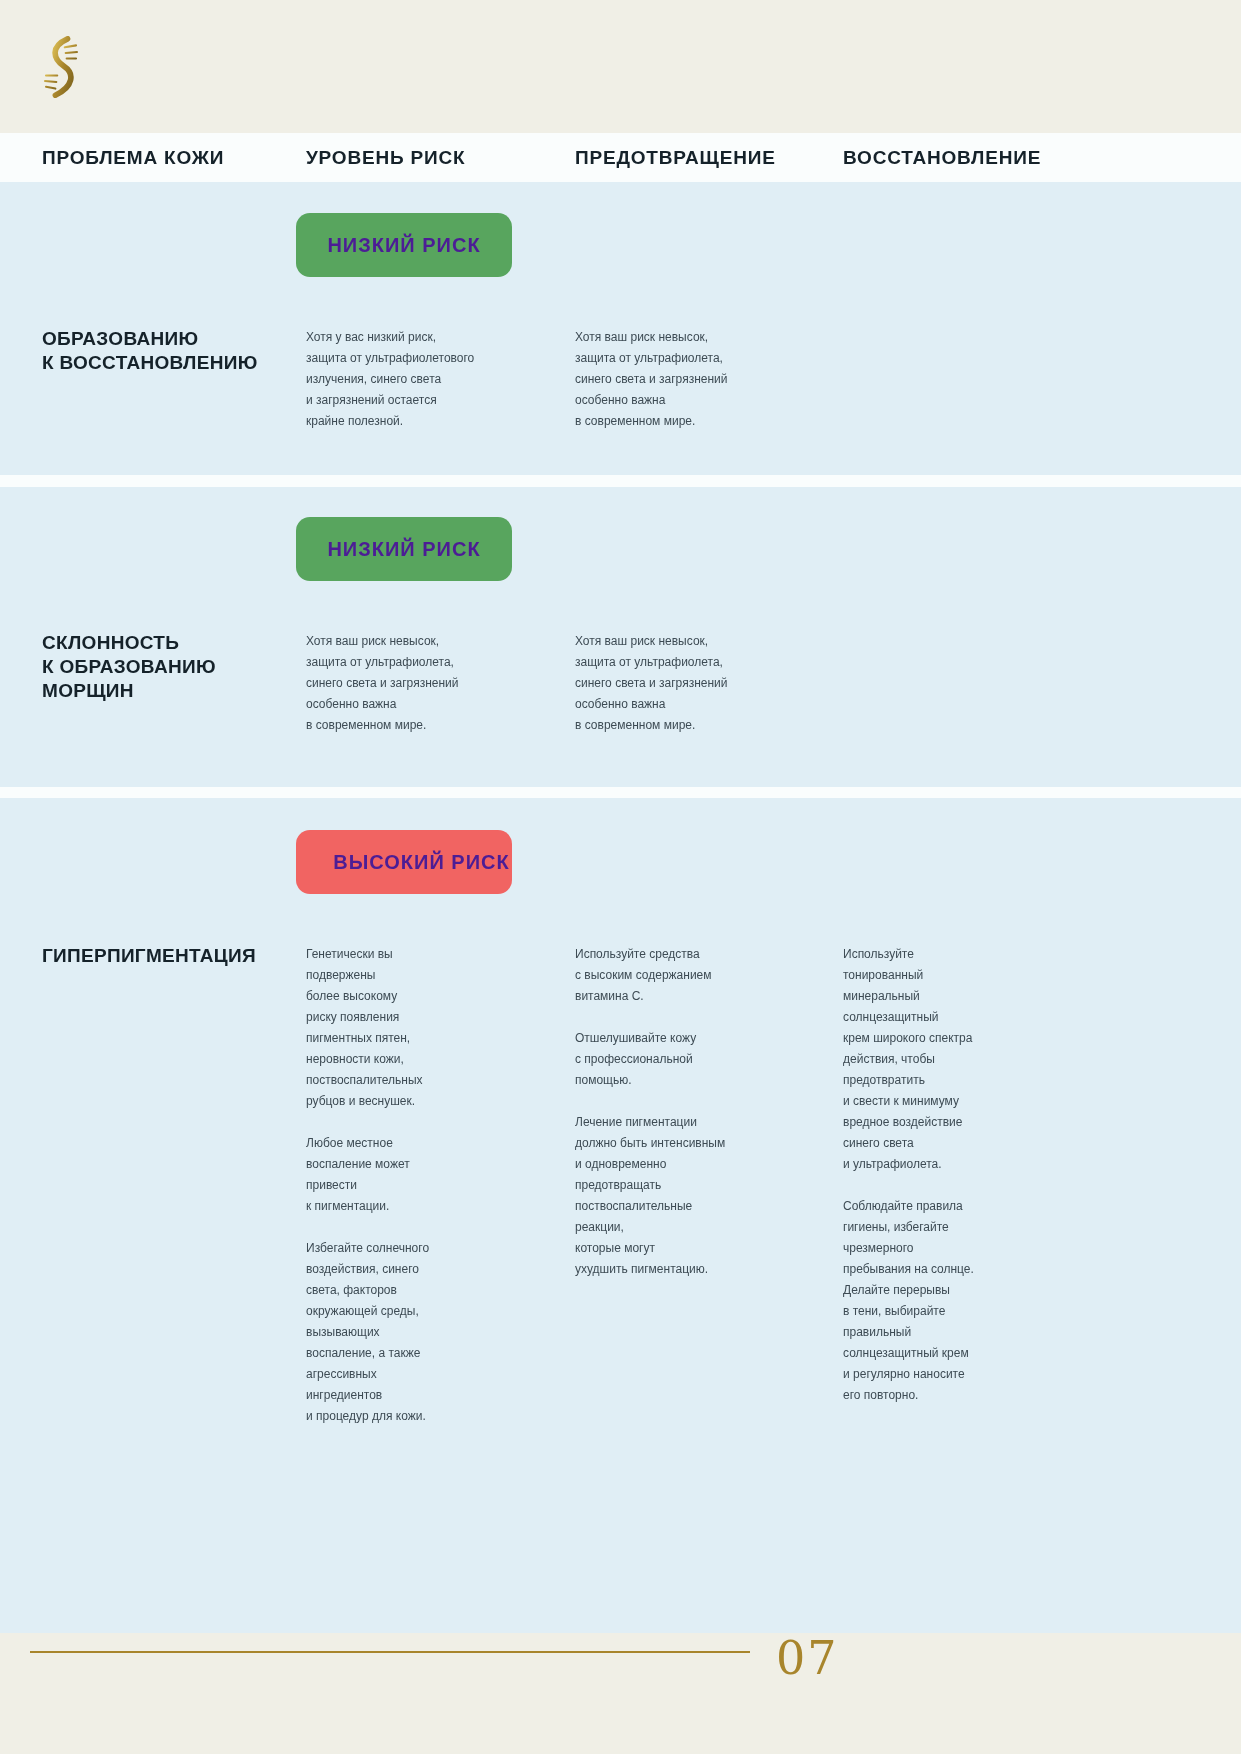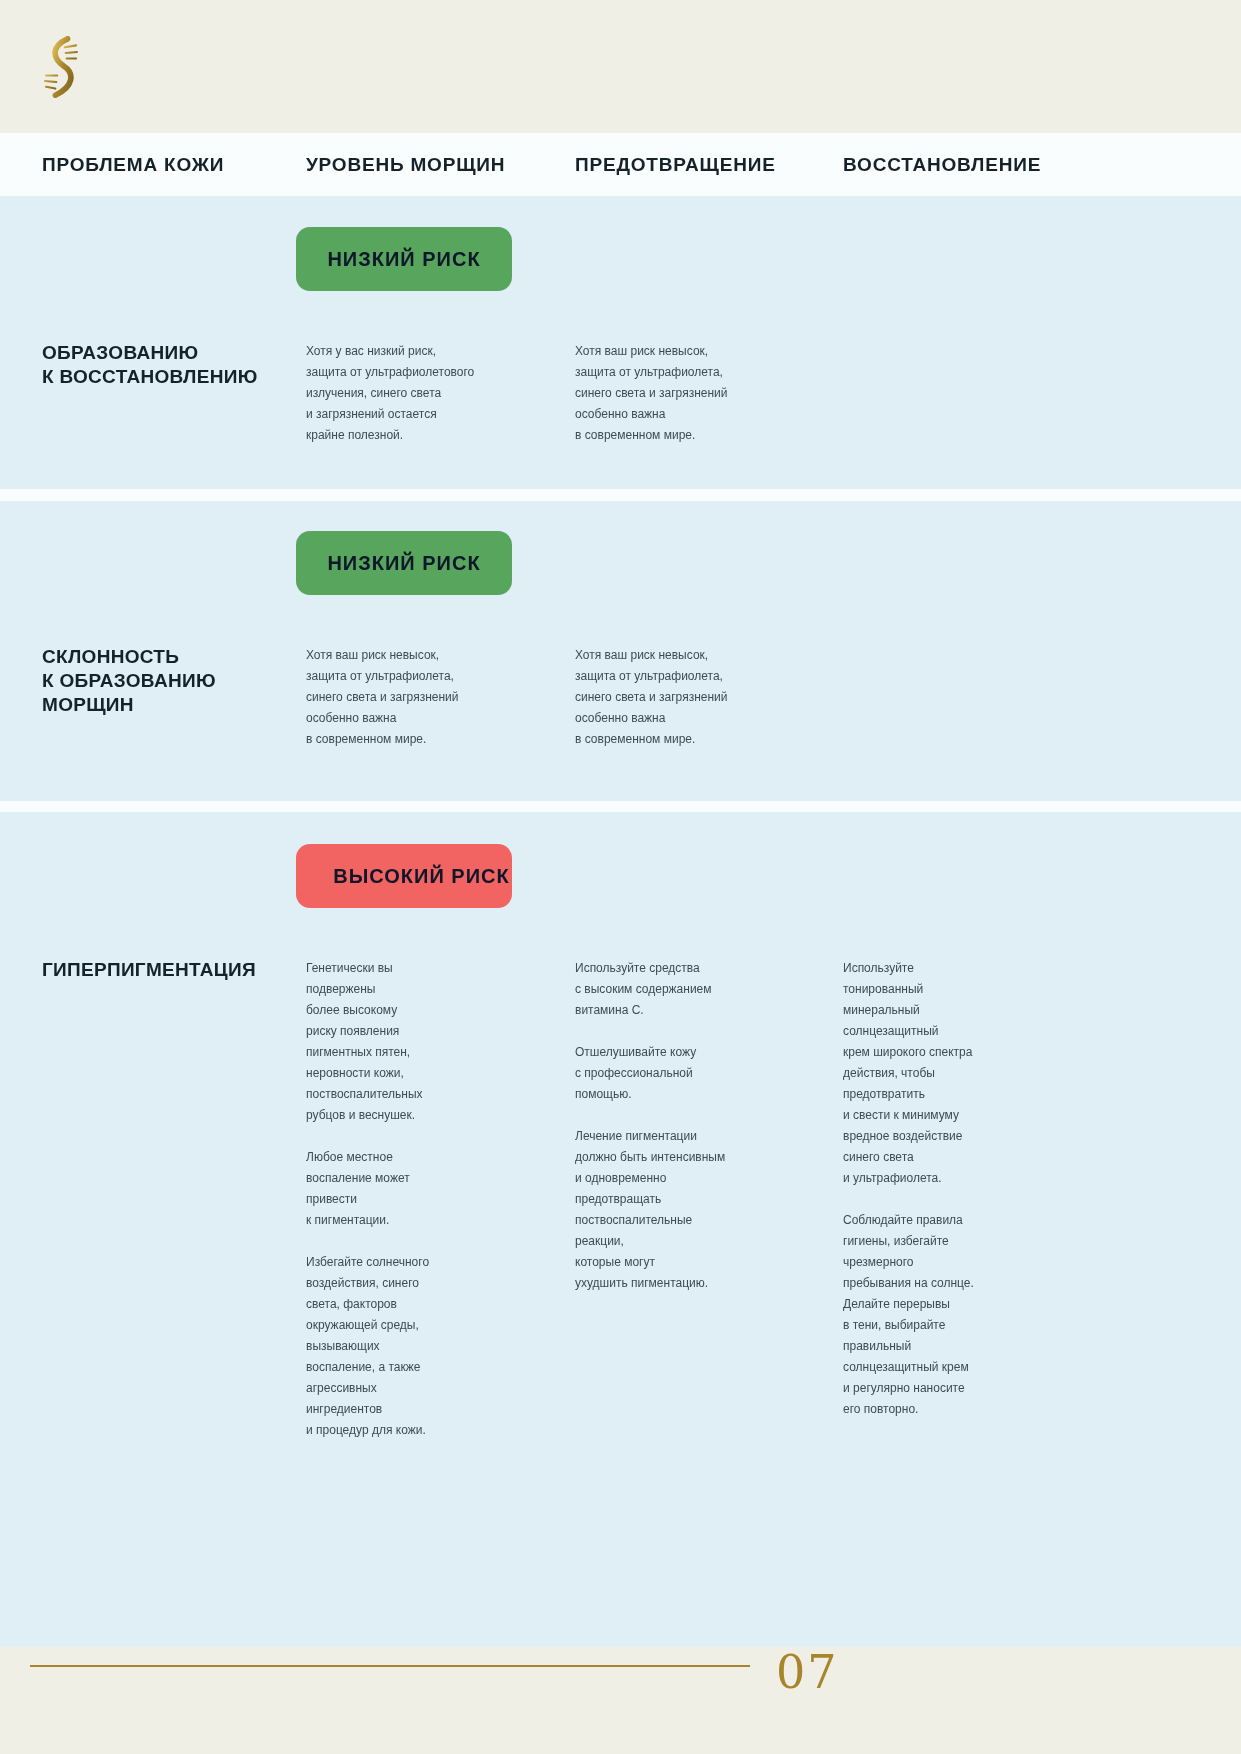--- a/index.html
+++ b/index.html
@@ -17,41 +17,41 @@
 
   
   .band-area { background: #fafdfd; }
 
   .grid {
     display: grid;
     grid-template-columns: 264px 269px 268px 1fr;
     padding-left: 42px; padding-right: 42px;
   }
 
-  .header-row { height: 63px; align-items: center; }
+  .header-row { height: 49px; align-items: center; }
   .header-row .hcell {
     font-weight: bold; font-size: 19px; letter-spacing: 0.8px;
     color: #15222a;
   }
 
   section.risk-row {
     background: var(--section-blue, #e0eef5);
     grid-template-rows: auto auto;
     align-content: start;
   }
   section.risk-row.s1 { min-height: 293px; padding-top: 31px; margin-bottom: 12px; }
   section.risk-row.s2 { min-height: 300px; padding-top: 30px; margin-bottom: 11px; }
   section.risk-row.s3 { min-height: 835px; padding-top: 32px; }
 
   .badge-cell { grid-column: 2; grid-row: 1; margin-bottom: 50px; }
   .badge {
     width: 216px; height: 64px; margin-left: -10px;
     border-radius: 14px;
     display: flex; align-items: center; justify-content: center;
-    color: #0f172a; font-weight: bold; font-size: 20px; letter-spacing: 1px;
+    color: #4c1d95; font-weight: bold; font-size: 20px; letter-spacing: 1px;
   }
   .badge.low  { background: var(--low-risk-green, #58a55e); }
   .badge.high { background: var(--high-risk-red, #f16462); padding-left: 35px; }
 
   .cell { grid-row: 2; padding-right: 30px; }
   .c1 { grid-column: 1; }
   .c2 { grid-column: 2; }
   .c3 { grid-column: 3; }
   .c4 { grid-column: 4; }
 
@@ -97,21 +97,21 @@
       <path d="M27 3 C 9 11 11 24 23 32 C 35 40 33 54 14 63" fill="none" stroke="url(#gold)" stroke-width="6" stroke-linecap="round"></path>
       <path d="M24 12 L 36 10 M25 18 L 37 17 M26 24 L 36 24" stroke="url(#gold)" stroke-width="2.2" stroke-linecap="round"></path>
       <path d="M4 42 L 16 42 M3 48 L 15 49 M4 54 L 14 56" stroke="url(#gold)" stroke-width="2.2" stroke-linecap="round"></path>
     </svg>
   </div>
 
   <div class="band-area">
 
     <div class="grid header-row">
       <div class="hcell">ПРОБЛЕМА КОЖИ</div>
-      <div class="hcell">УРОВЕНЬ МОРЩИН</div>
+      <div class="hcell">УРОВЕНЬ РИСК</div>
       <div class="hcell">ПРЕДОТВРАЩЕНИЕ</div>
       <div class="hcell">ВОССТАНОВЛЕНИЕ</div>
     </div>
 
     <section class="grid risk-row s1">
       <div class="badge-cell">
         <div class="badge low">
           <span>НИЗКИЙ РИСК</span>
         </div>
       </div>

